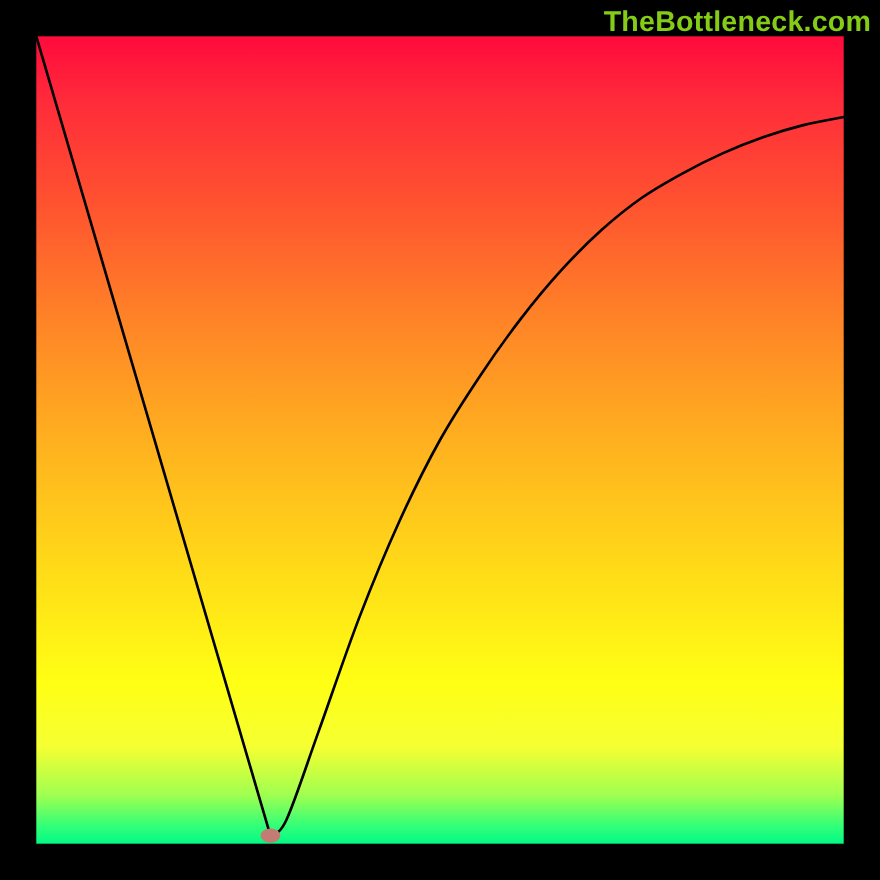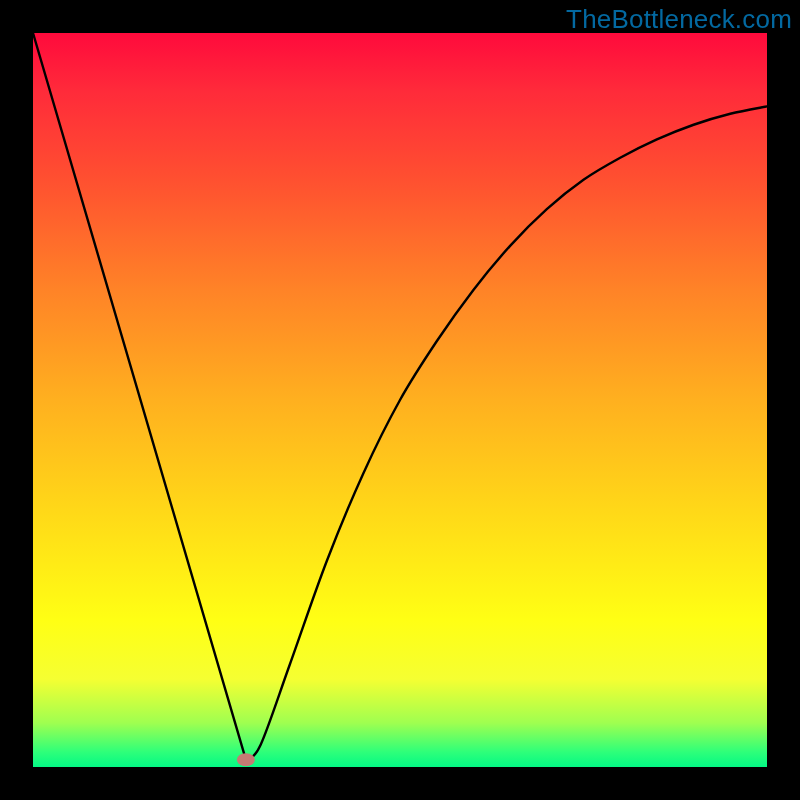--- a/index.html
+++ b/index.html
@@ -34,23 +34,23 @@
       #ffff14 80%,
       #f5ff32 88%,
       #9fff50 94%,
       #2dff7a 98%,
       #04f885 100%);
   }
   .watermark {
     position: absolute;
     top: 4px;
     right: 8px;
-    color: #0369a1;
+    color: #84cc16;
     font-size: 26px;
-    font-weight: 400;
+    font-weight: 700;
     letter-spacing: 0.2px;
     user-select: none;
   }
   svg.curves {
     position: absolute;
     left: 0;
     top: 0;
     width: 734px;
     height: 734px;
     overflow: visible;

